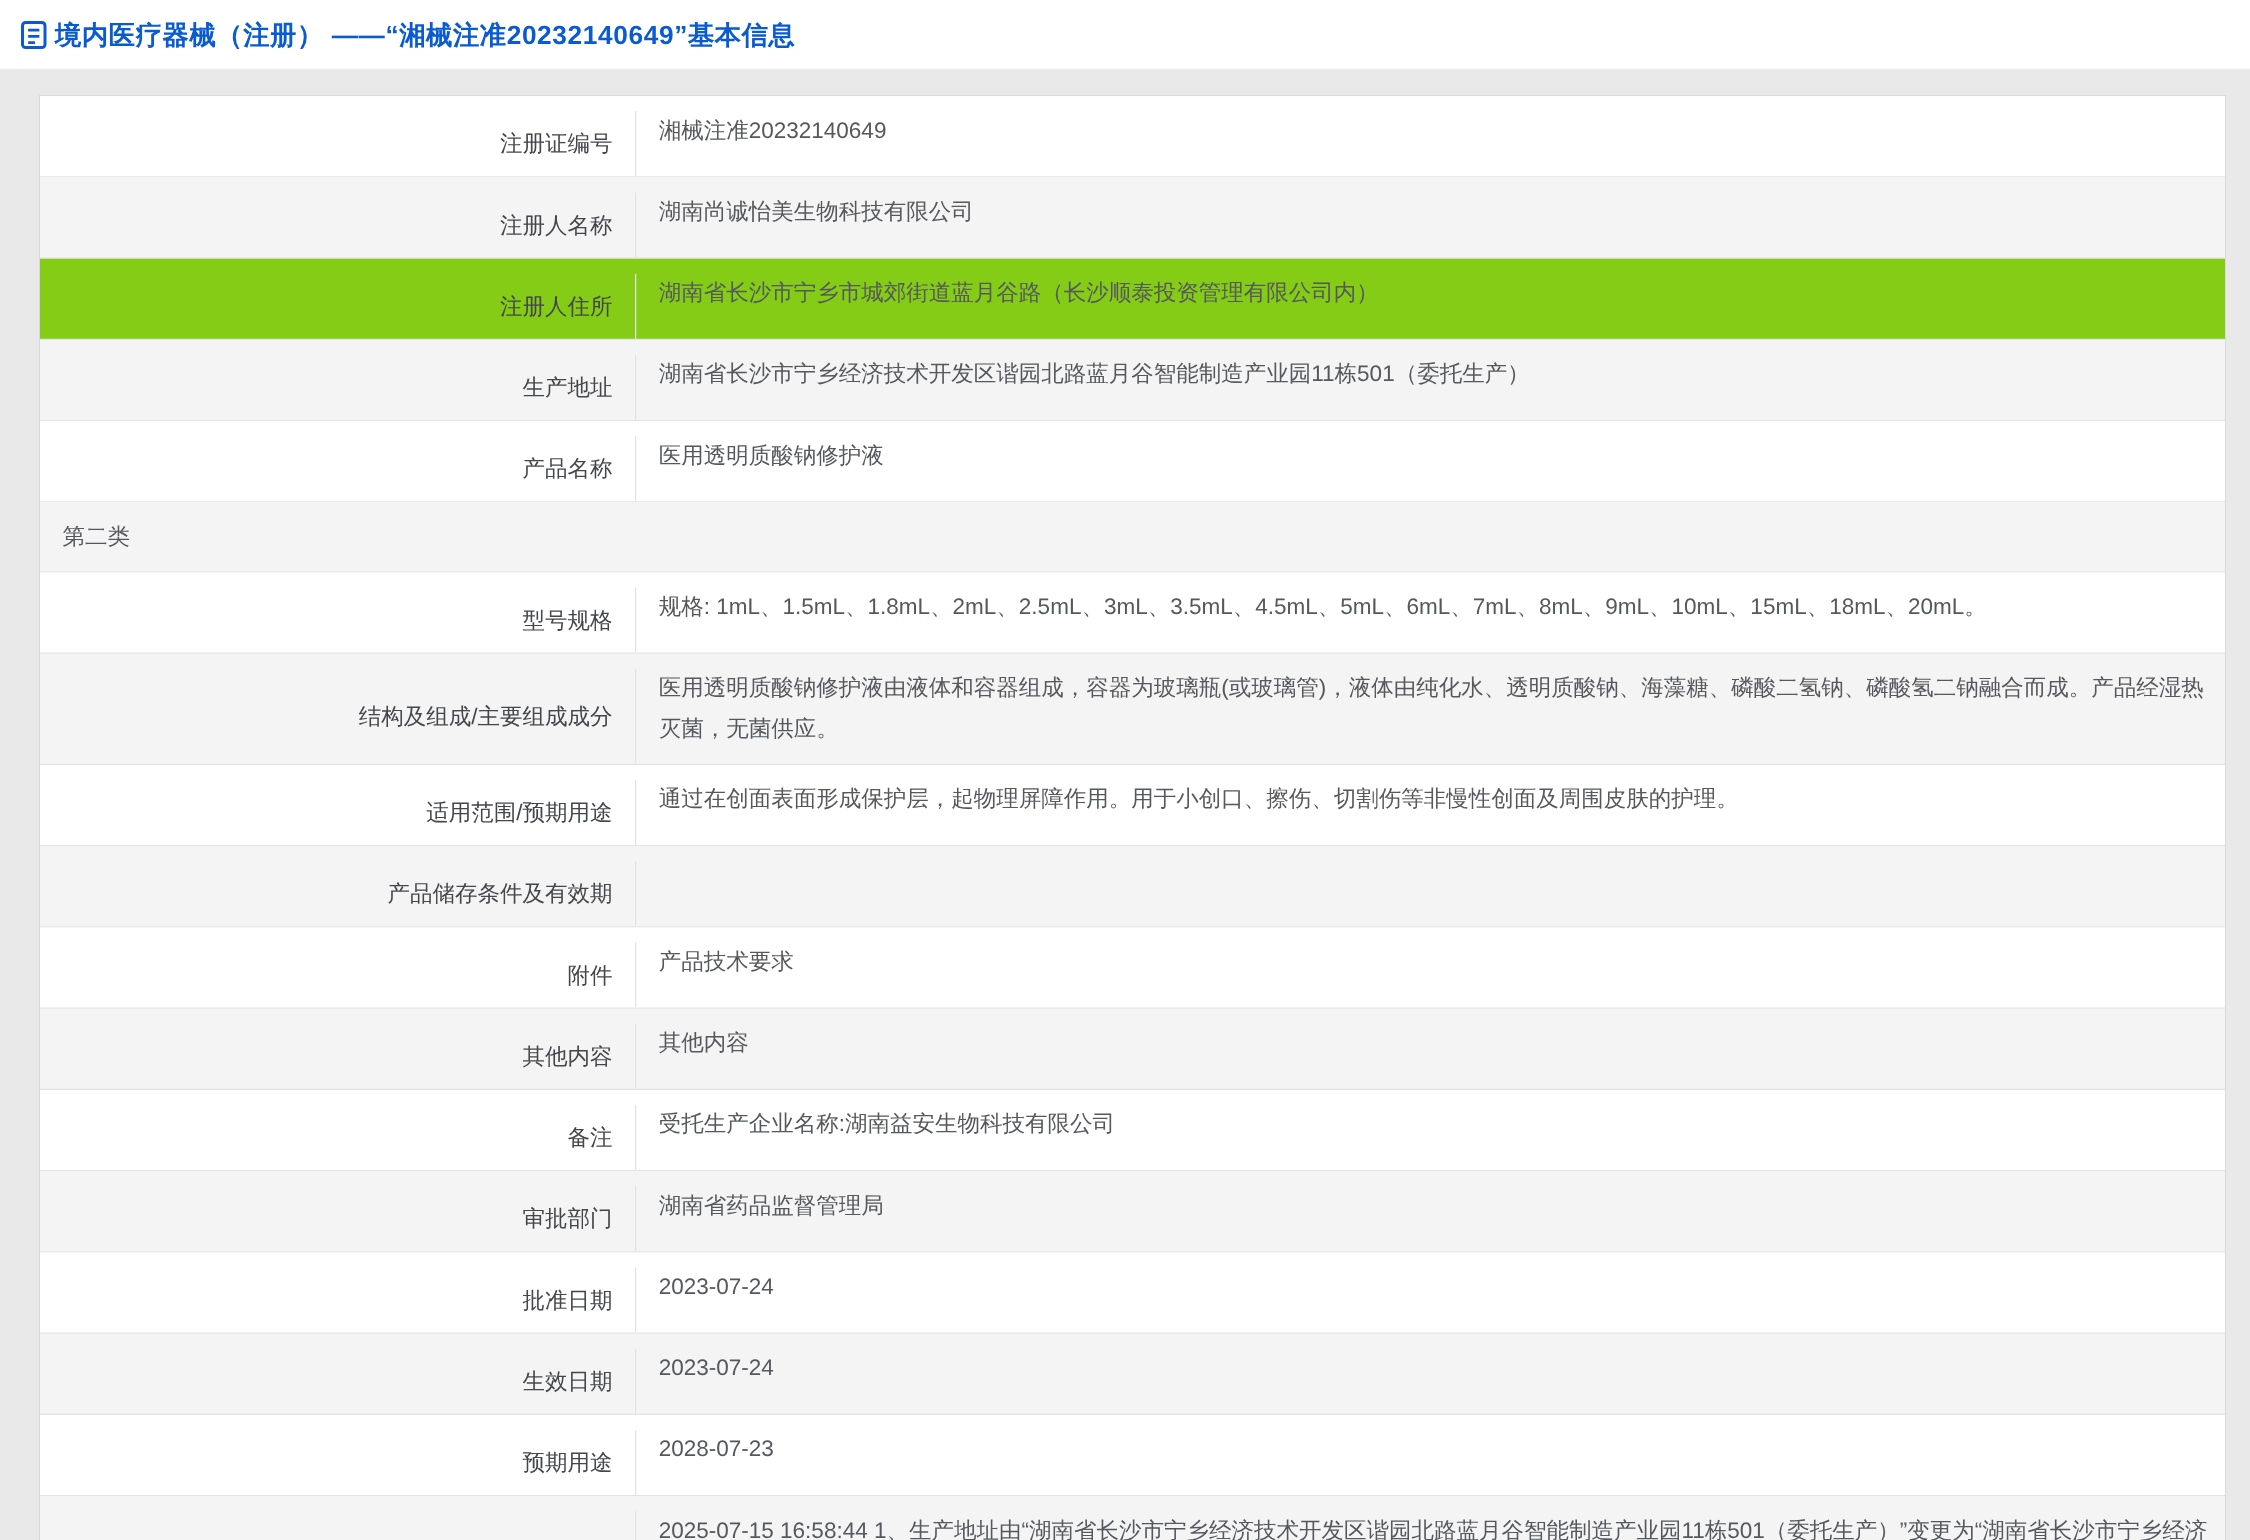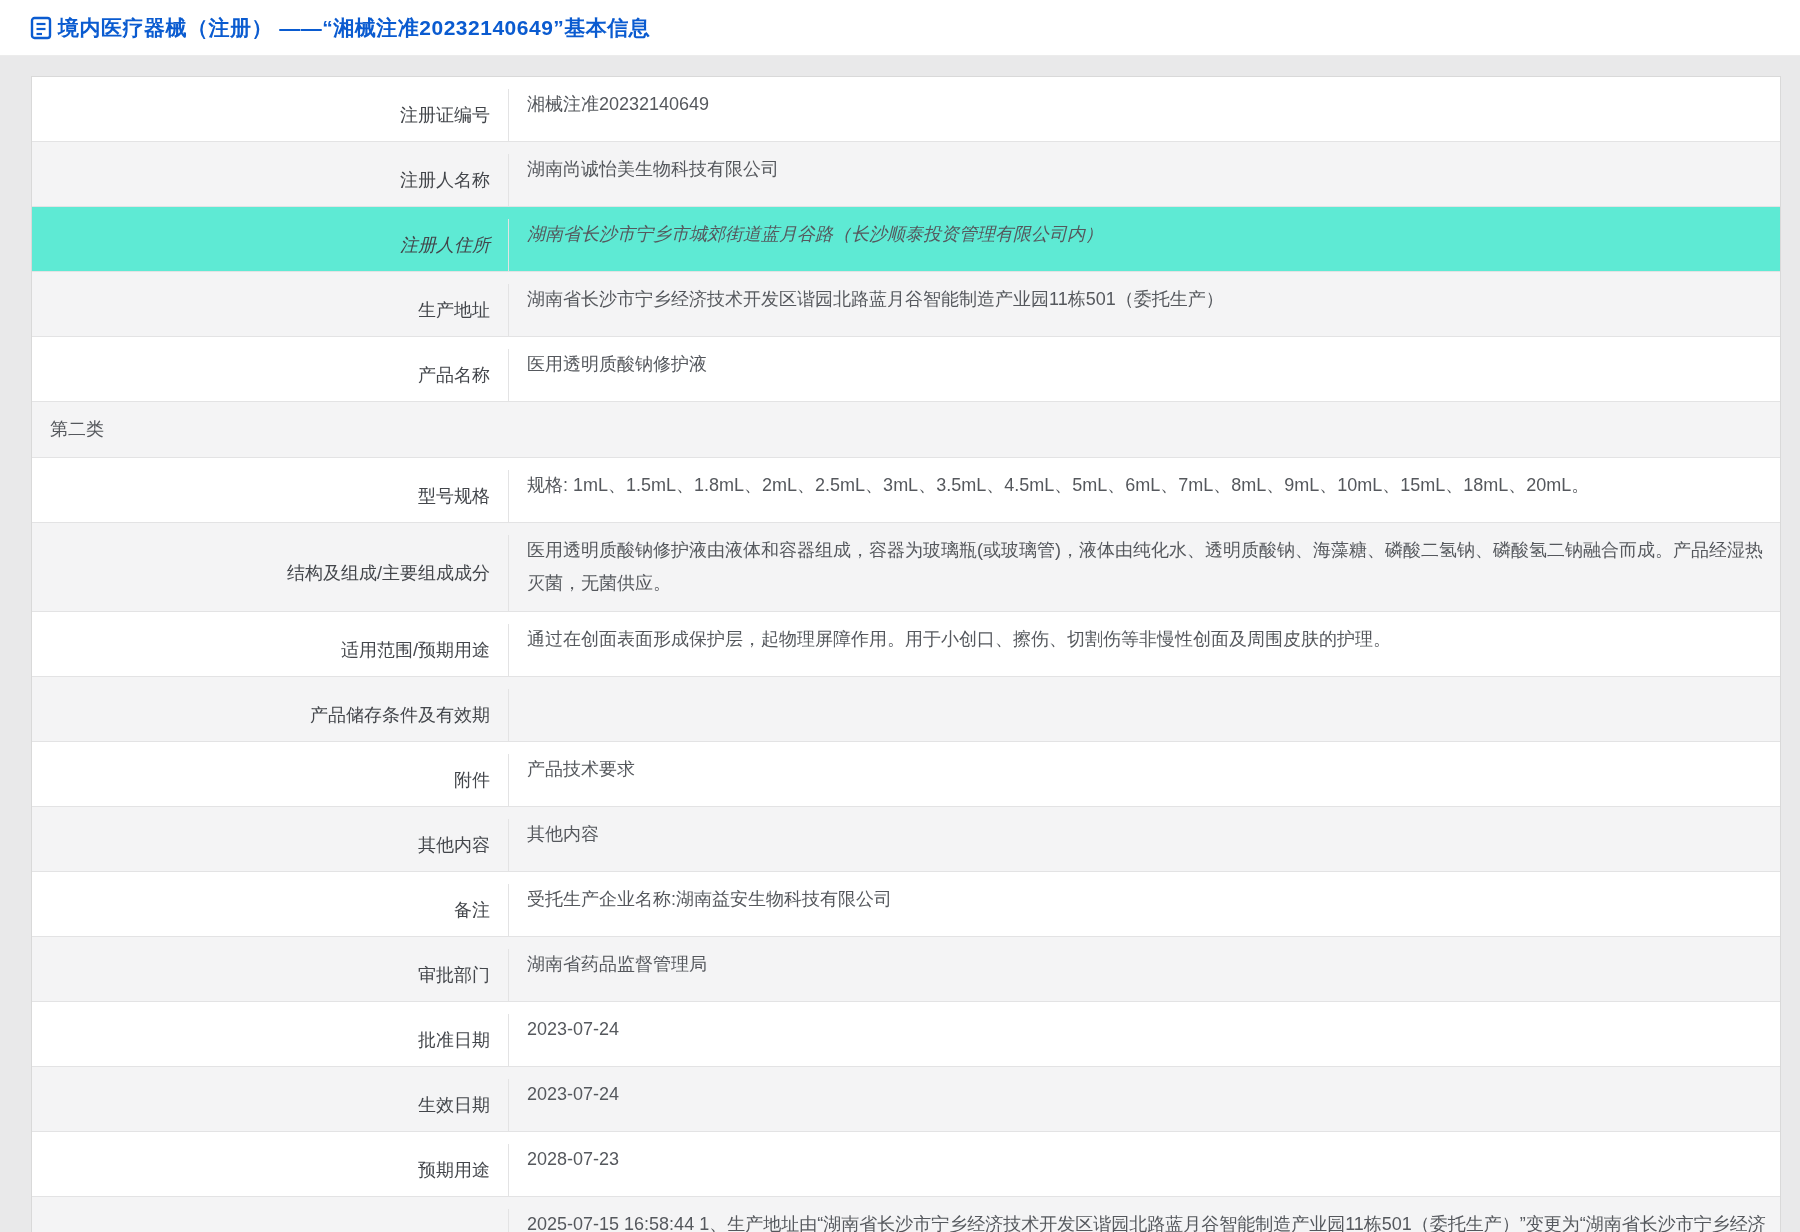--- a/index.html
+++ b/index.html
@@ -8,21 +8,21 @@
     background:#e9e9ea;
     font-family:"Liberation Sans","DejaVu Sans",sans-serif;
     -webkit-font-smoothing:antialiased;
     overflow:hidden;
   }
   
   .header-bar{
     background:#ffffff;
     height:56px;
     display:flex;align-items:center;
-    padding-left:30px;
+    padding-left:16px;
     box-sizing:border-box;
     border-bottom:1px solid #ececec;
   }
   .doc-icon{display:inline-block;margin-right:6px;line-height:0;}
   .page-title{
     font-size:21px;font-weight:600;color:#0a5bd0;letter-spacing:0.5px;
   }
   
   .table-wrap{
     margin:20px 19px 0 31px;
@@ -33,21 +33,21 @@
   }
   .row{
     display:flex;
     min-height:55px;
     border-bottom:1px solid #e3e3e4;
     background:#ffffff;
     box-sizing:border-box;
   }
   .row:last-child{border-bottom:none;}
   .row.stripe{background:#f4f4f5;}
-  .row.hl{background:#5eead4;font-style:italic;}
+  .row.hl{background:#84cc16;}
   .cell-label{
     width:477px;
     flex:0 0 477px;
     display:flex;align-items:center;justify-content:flex-end;
     text-align:right;
     padding:11px 18px;
     box-sizing:border-box;
     border-right:1px solid #e3e3e4;
     color:#43464b;
     font-size:18px;

